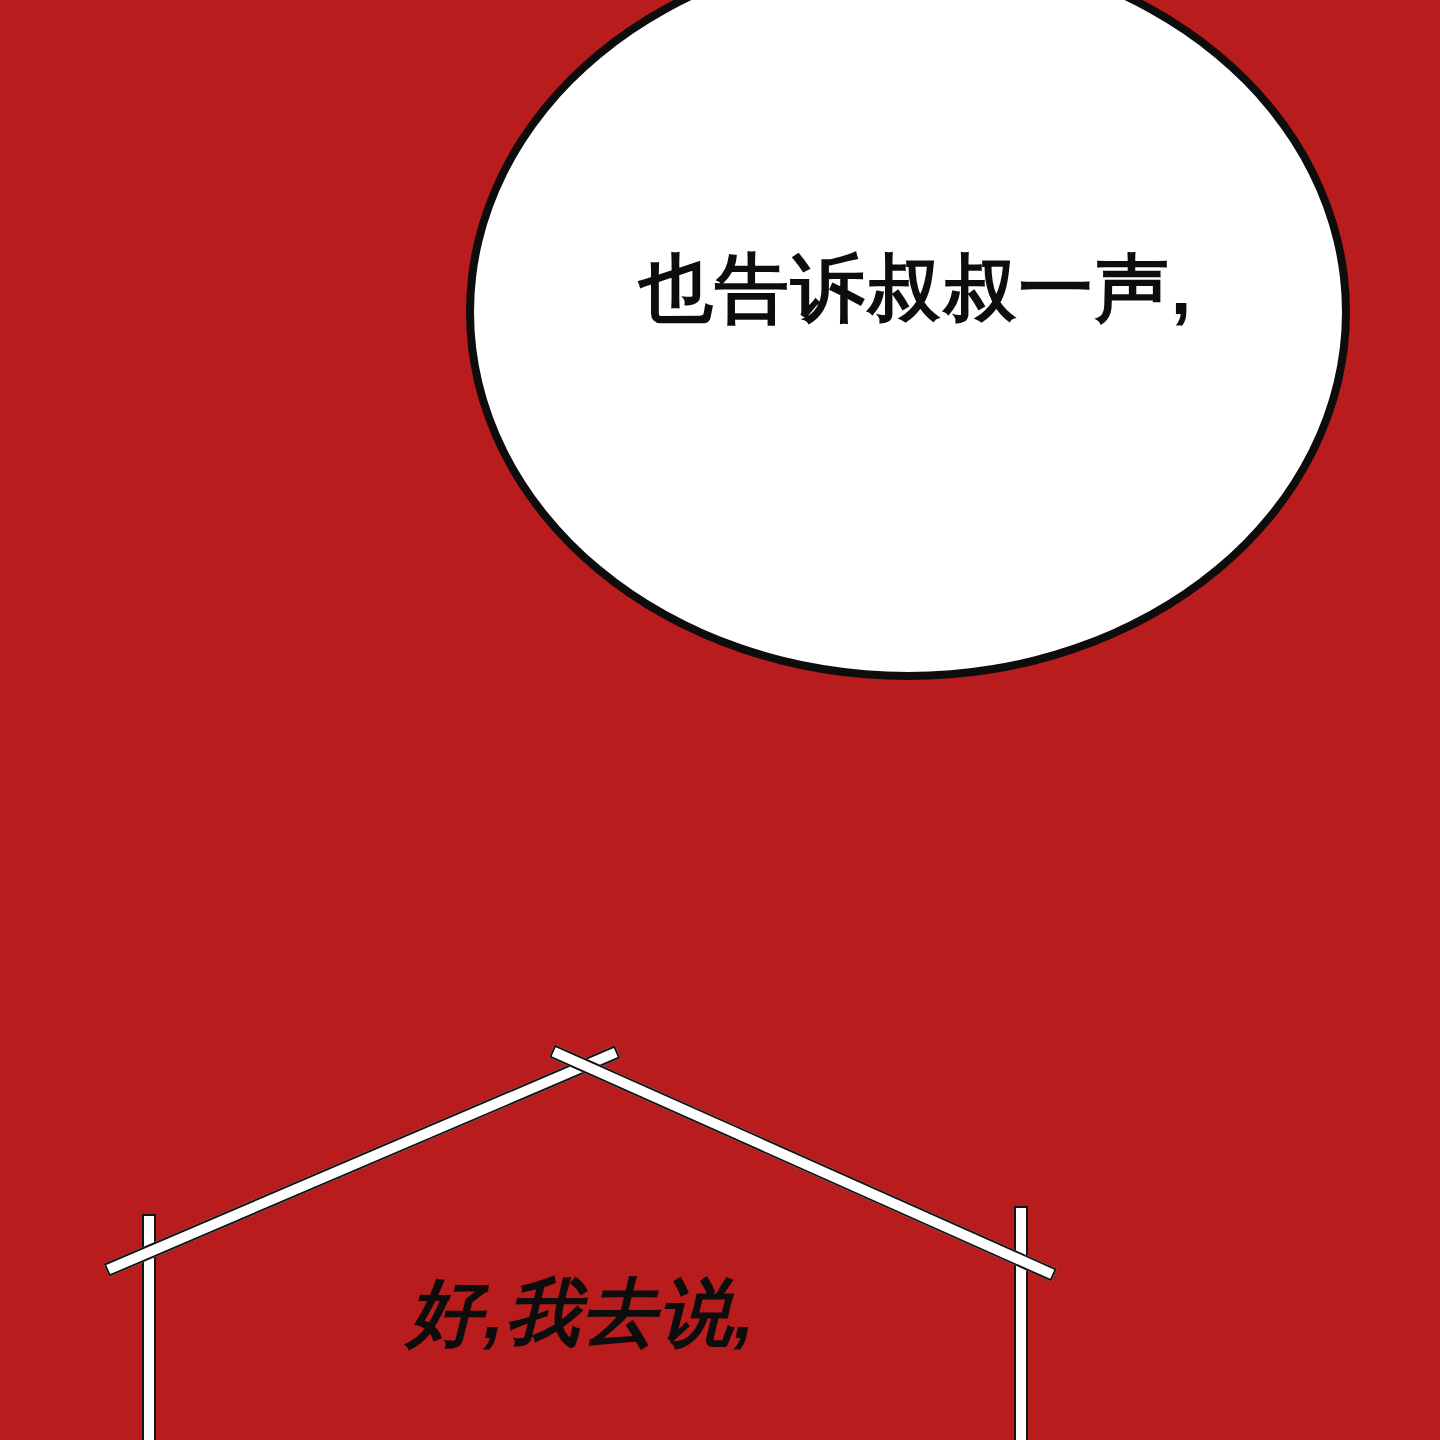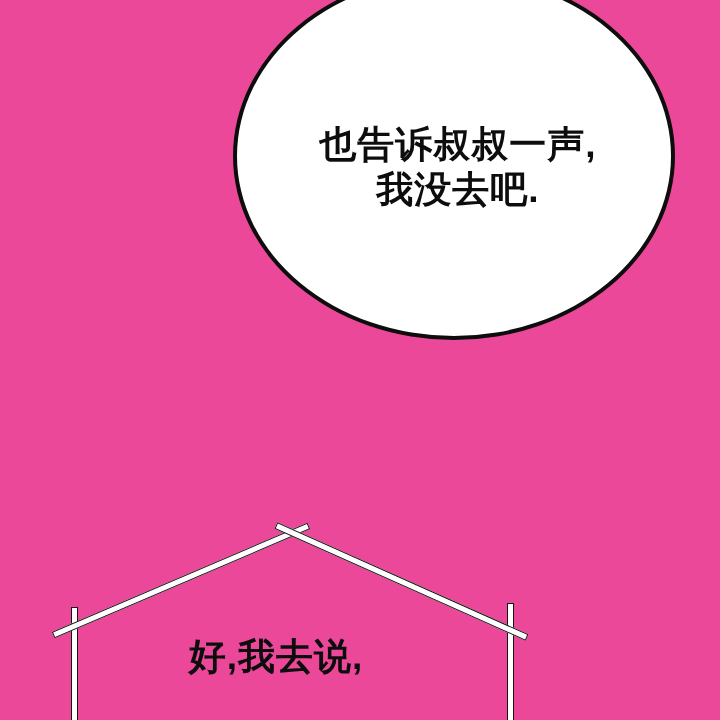--- a/index.html
+++ b/index.html
@@ -5,21 +5,21 @@
   html, body {
     margin: 0;
     padding: 0;
     background: #ffffff;
     font-family: "Liberation Sans", "DejaVu Sans", sans-serif;
   }
   #panel {
     position: relative;
     width: 720px;
     height: 720px;
-    background: #ec4899;
+    background: #b91c1c;
     overflow: hidden;
   }
   
   .bubble-ellipse {
     position: absolute;
     left: 233px;
     top: -28px;
     width: 442px;
     height: 368px;
     border: 4px solid #0d0d0d;
@@ -54,36 +54,36 @@
   #wall-right { left: 507px; top: 603px; width: 7px; height: 124px; z-index: 1; }
   #roof-left  {
     left: 42px; top: 577px; width: 278px; height: 7px; z-index: 2;
     transform: rotate(-23.15deg);
   }
   #roof-right {
     left: 264px; top: 578px; width: 275px; height: 7px; z-index: 3;
     transform: rotate(24.05deg);
   }
   #house-text {
-    left: 76px;
+    left: 91px;
     top: 636px;
     width: 400px;
     line-height: 42px;
     z-index: 4;
+    font-style: italic;
   }
 </style>
 </head>
 <body>
 
 <div id="panel">
 
   <div class="bubble-ellipse"></div>
   <div class="bubble-text" id="ellipse-text">
     <span class="line">也告诉叔叔一声,</span>
-    <span class="line">我没去吧.</span>
   </div>
 
   <div class="beam" id="wall-left"></div>
   <div class="beam" id="wall-right"></div>
   <div class="beam" id="roof-left"></div>
   <div class="beam" id="roof-right"></div>
 
   <div class="bubble-text" id="house-text">
     <span class="line">好,我去说,</span>
   </div>

